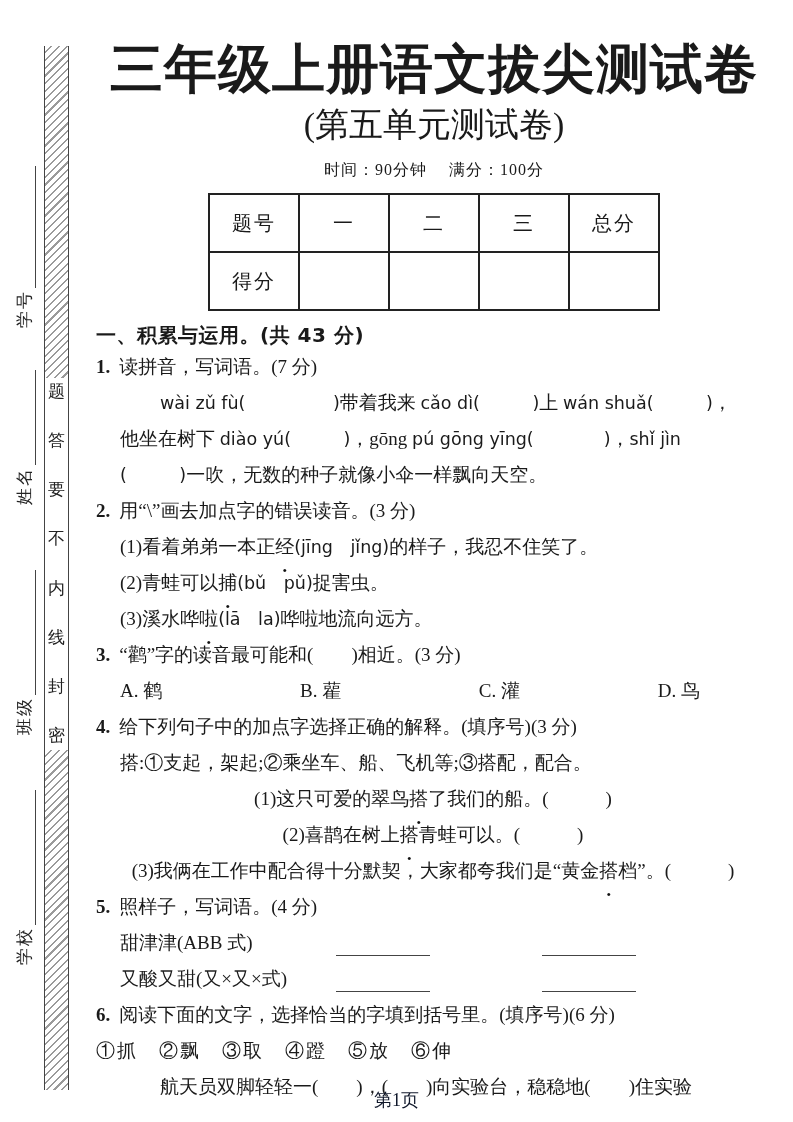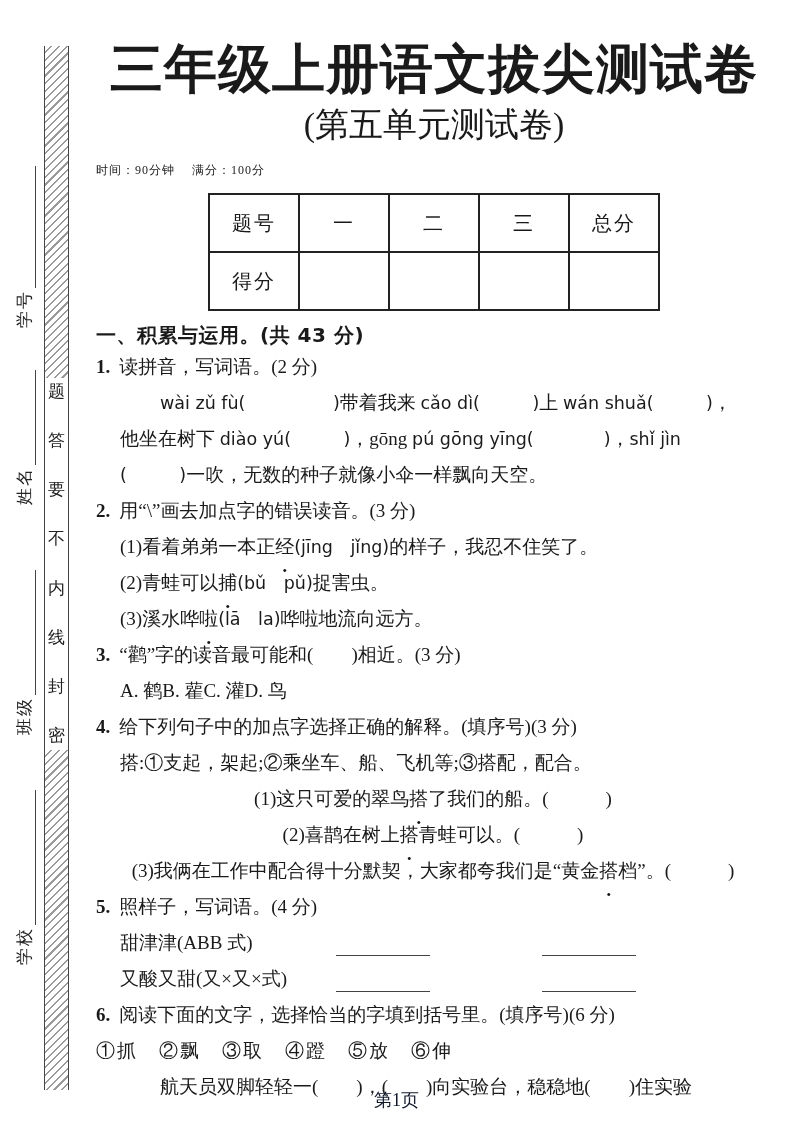--- a/index.html
+++ b/index.html
@@ -71,22 +71,22 @@
     white-space: nowrap;
   }
   .sub-title {
     margin-top: 8px;
     text-align: center;
     font-size: 34px;
     line-height: 40px;
   }
   .time-info {
     margin-top: 12px;
-    text-align: left;
-    font-size: 12px;
+    text-align: center;
+    font-size: 16px;
     line-height: 26px;
     letter-spacing: 1px;
   }
 
   table.score-table {
     border-collapse: collapse;
     margin: 10px auto 0 auto;
   }
   .score-table th, .score-table td {
     border: 2px solid #222;
@@ -123,21 +123,21 @@
     content: "•";
     position: absolute;
     left: 50%; bottom: -11px;
     transform: translateX(-50%);
     font-size: 13px; line-height: 10px;
     color: #111;
   }
 
   .options-row {
     display: flex;
-    justify-content: flex-start;
+    justify-content: space-between;
     padding-left: 24px;
     padding-right: 72px;
   }
   .answer-row {
     display: flex;
     justify-content: center;
     padding-right: 26px;
   }
   .answer-row > .item-text { padding-left: 24px; }
   .ans-slot { flex-shrink: 0; }
@@ -221,21 +221,21 @@
         <td></td>
         <td></td>
         <td></td>
       </tr>
     </tbody>
       </table>
 
     <div class="section-title">一、积累与运用。(共 43 分)</div>
 
     <div class="line">
-      <span class="qnum">1.</span><span>读拼音，写词语。(2 分)</span>
+      <span class="qnum">1.</span><span>读拼音，写词语。(7 分)</span>
     </div>
     <div class="line ind2"><span class="seg-p">wài zǔ fù(　　　　　)</span><span class="seg-c">带着我来 </span><span class="seg-p">cǎo dì(　　　)</span><span class="seg-c">上 </span><span class="seg-p">wán shuǎ(　　　)</span><span class="seg-c">，</span></div>
     <div class="line ind1"><span class="seg-c">他坐在树下 </span><span class="seg-p">diào yú(　　　)</span><span class="seg-c">，gōng </span><span class="seg-p">pú gōng yīng(　　　　)</span><span class="seg-c">，</span><span class="seg-p">shǐ jìn</span></div>
     <div class="line ind1"><span class="seg-p">(　　　)</span><span class="seg-c">一吹，无数的种子就像小伞一样飘向天空。</span></div>
 
     <div class="line">
       <span class="qnum">2.</span><span>用“\”画去加点字的错误读音。(3 分)</span>
     </div>
     <div class="line ind1"><span class="seg-c">(1)看着弟弟一本正</span><span class="seg-d">经</span><span class="seg-p">(jīng　jǐng)</span><span class="seg-c">的样子，我忍不住笑了。</span></div>
     <div class="line ind1"><span class="seg-c">(2)青蛙可以</span><span class="seg-d">捕</span><span class="seg-p">(bǔ　pǔ)</span><span class="seg-c">捉害虫。</span></div>

